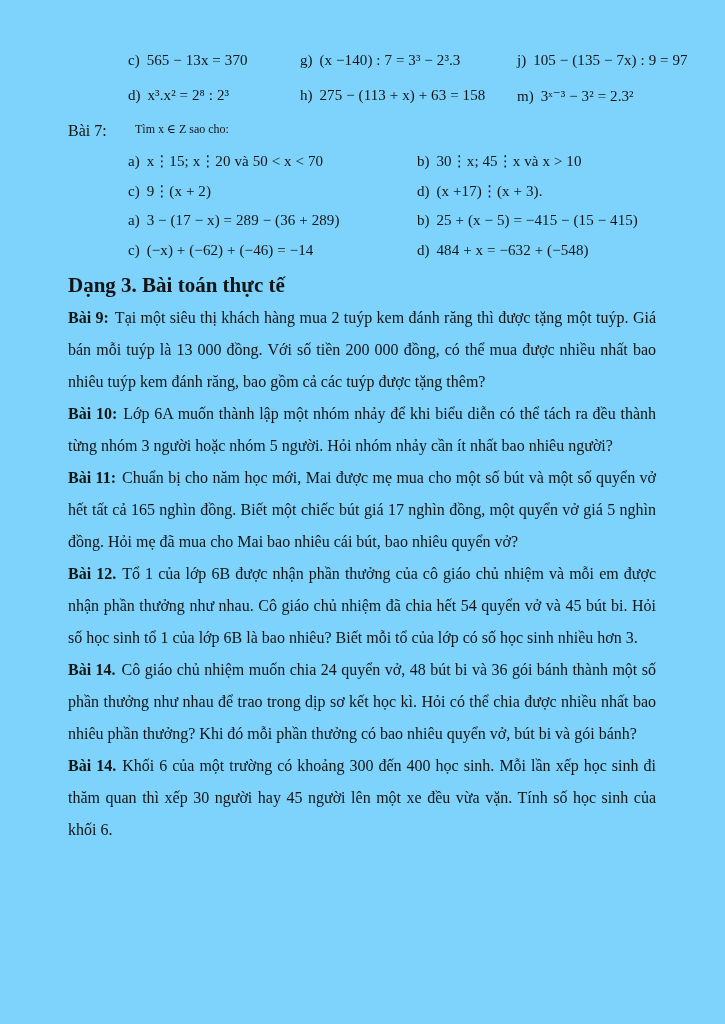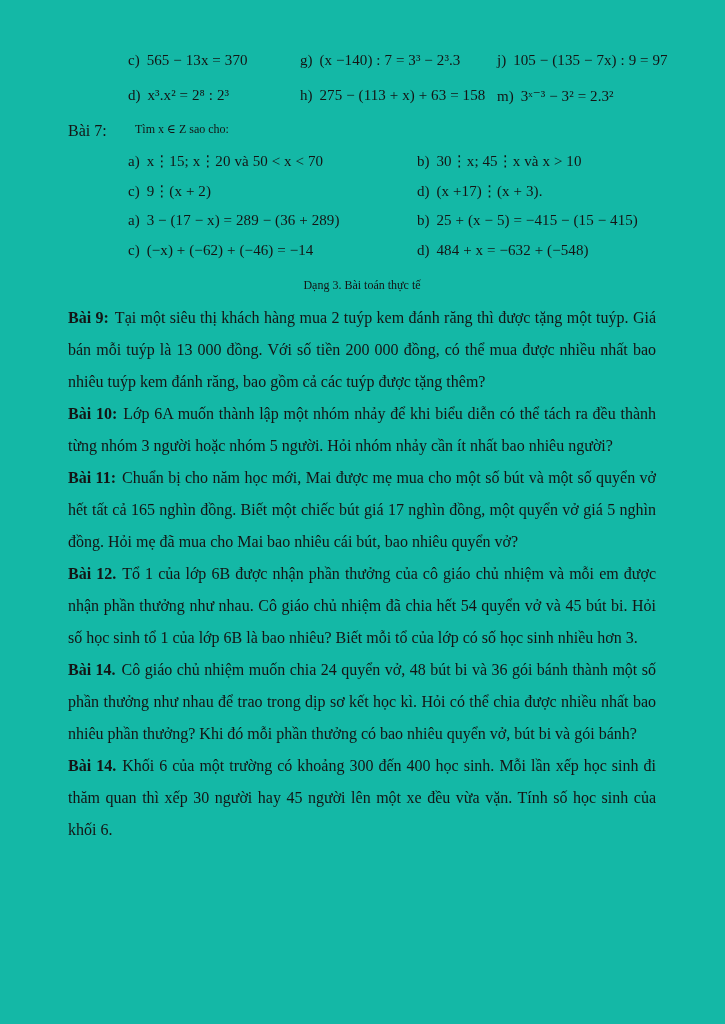--- a/index.html
+++ b/index.html
@@ -5,42 +5,42 @@
   * { margin: 0; padding: 0; box-sizing: border-box; }
   html, body { background: #e9e9e9; }
   body {
     font-family: "Liberation Serif", "DejaVu Serif", serif;
     color: #141414;
   }
   .page {
     width: 725px;
     height: 1024px;
     margin: 0 auto;
-    background: #14b8a6;
+    background: #7dd3fc;
     padding: 48px 69px 0 68px;
     overflow: hidden;
     position: relative;
   }
   .row { position: relative; height: 35px; font-size: 15px; }
   .row-sm { position: relative; height: 30px; font-size: 15px; }
   .pos { position: absolute; top: 4px; white-space: nowrap; }
   .x0   { left: 0; }
   .x60  { left: 60px; }
   .x67  { left: 67px; }
   .x232 { left: 232px; }
   .x349 { left: 349px; text-align: right; }
-  .x429 { left: 429px; }
+  .x429 { left: 449px; }
   .lbl { margin-right: 7px; }
   .math { letter-spacing: 0.1px; }
   .bai-label { font-weight: normal; font-size: 16px; }
   .intro { font-size: 12px; }
   .section-heading {
-    text-align: center;
-    font-weight: normal;
-    font-size: 12px;
+    text-align: left;
+    font-weight: bold;
+    font-size: 21px;
     line-height: 34px;
     height: 34px;
   }
   .problem {
     text-align: justify;
     font-size: 16px;
     line-height: 32px;
   }
   .problem b { margin-right: 6px; }
 </style>

